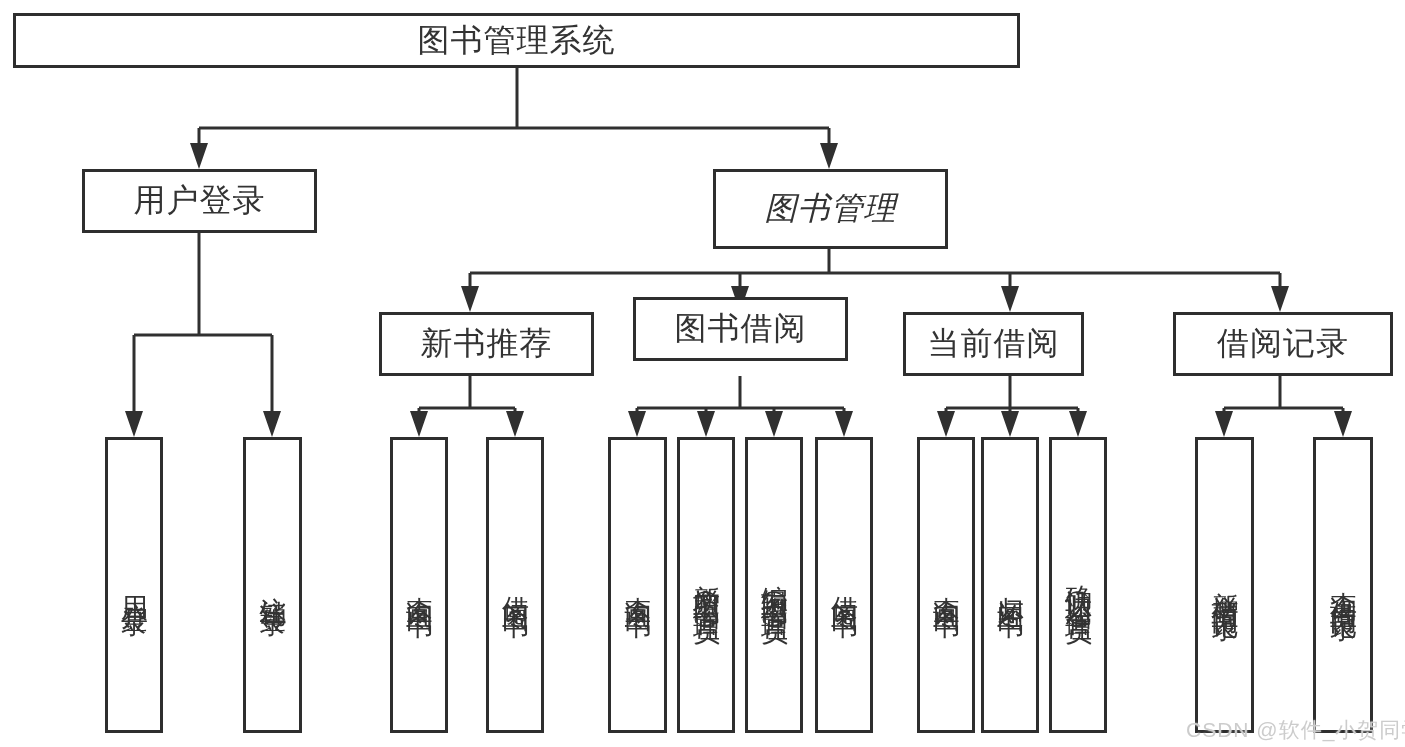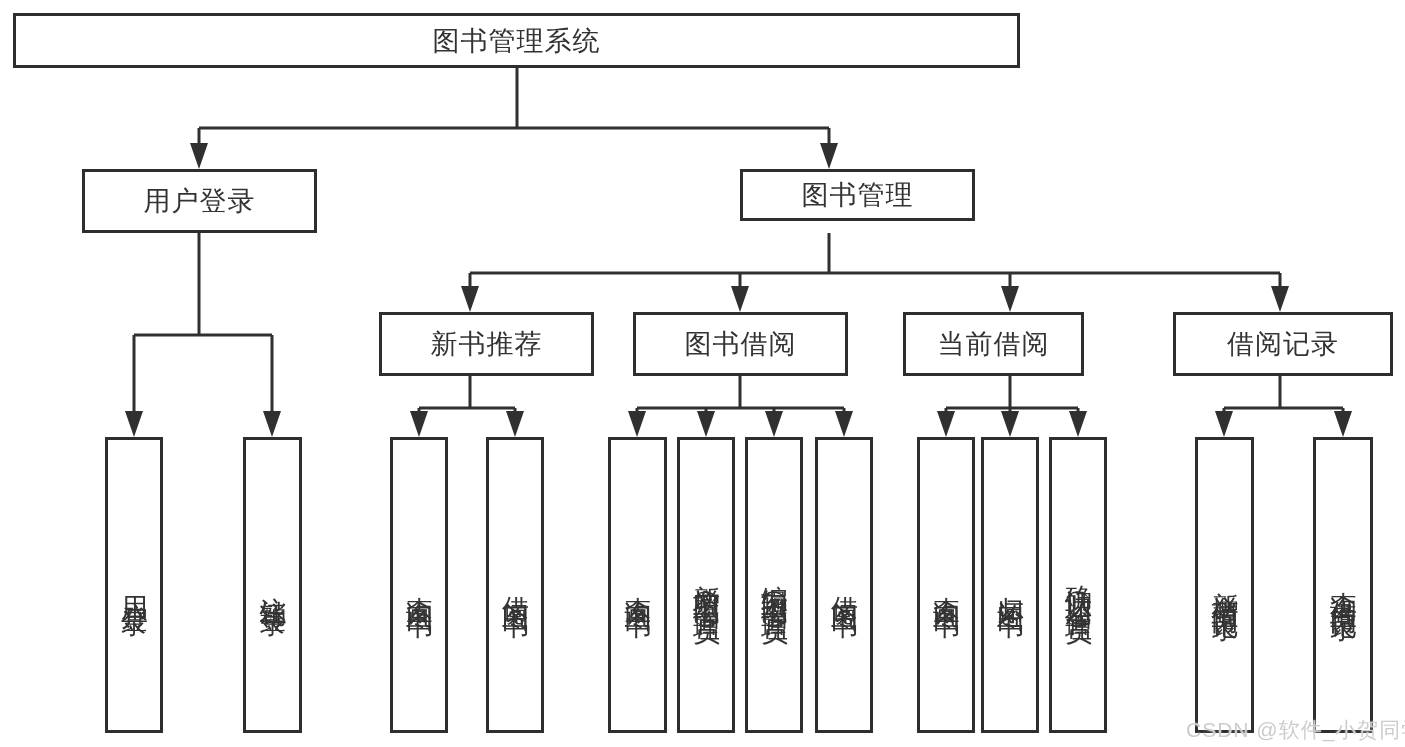--- a/index.html
+++ b/index.html
@@ -16,21 +16,21 @@
   .wires .wire { stroke: var(--connector, #303030); stroke-width: 3; fill: none; }
   .wires .arrow { fill: var(--connector, #303030); stroke: none; }
   .hbox {
     position: absolute;
     box-sizing: border-box;
     background: #ffffff;
     border: 3px solid var(--border, #2e2e2e);
     display: flex;
     align-items: center;
     justify-content: center;
-    font-size: 27px;
+    font-size: 32px;
     letter-spacing: 1px;
     white-space: nowrap;
   }
   .vbox {
     position: absolute;
     box-sizing: border-box;
     background: #ffffff;
     border: 3px solid var(--border, #2e2e2e);
     display: flex;
     align-items: center;
@@ -80,25 +80,25 @@
          M765 411 L783 411 L774 437 Z  M835 411 L853 411 L844 437 Z
          M937 411 L955 411 L946 437 Z  M1001 411 L1019 411 L1010 437 Z
          M1069 411 L1087 411 L1078 437 Z
          M1215 411 L1233 411 L1224 437 Z  M1334 411 L1352 411 L1343 437 Z"></path>
   </svg>
 
   <div class="hbox" style="left:13px; top:13px; width:1007px; height:55px;">图书管理系统</div>
 
   <div class="hbox" style="left:82px; top:169px; width:235px; height:64px;">用户登录</div>
 
-  <div class="hbox" style="left:740px; top:169px; width:235px; height:52px;">图书管理</div>
+  <div class="hbox" style="left:713px; top:169px; width:235px; height:80px;font-style:italic;">图书管理</div>
 
   <div class="hbox" style="left:363px; top:312px; width:215px; height:64px;margin-left:16px;">新书推荐</div>
 
-  <div class="hbox" style="left:633px; top:312px; width:215px; height:64px;">图书借阅</div>
+  <div class="hbox" style="left:633px; top:297px; width:215px; height:64px;">图书借阅</div>
 
   <div class="hbox" style="left:903px; top:312px; width:181px; height:64px;">当前借阅</div>
 
   <div class="hbox" style="left:1173px; top:312px; width:220px; height:64px;">借阅记录</div>
 
   <div class="vbox" style="left:105px; width:58px;">
     <span class="vtext">用户登录</span>
   </div>
   <div class="vbox" style="left:243px; width:59px;">
     <span class="vtext">注销登录</span>

